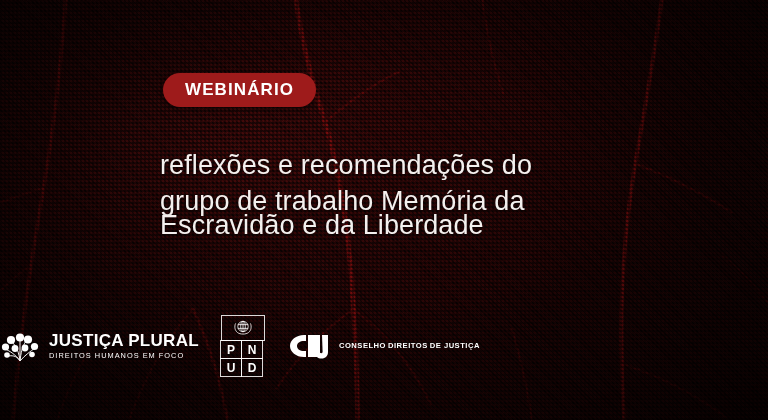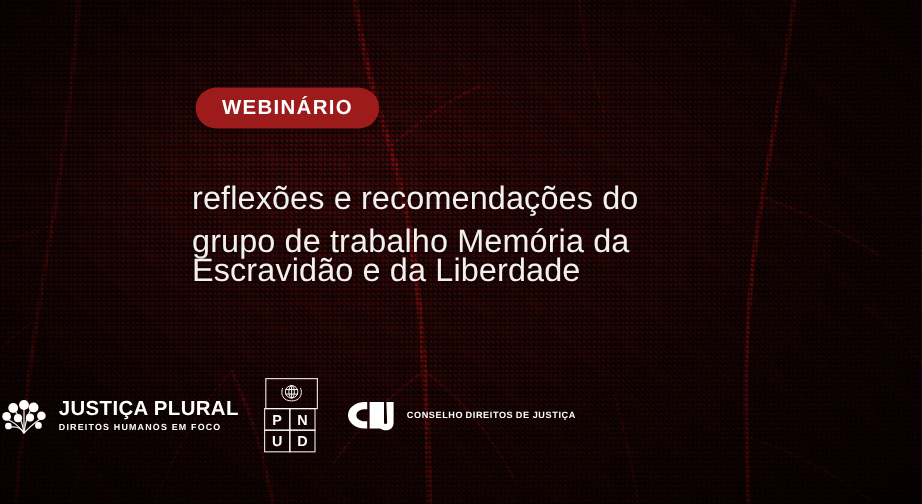--- a/index.html
+++ b/index.html
@@ -134,21 +134,21 @@
     color: #ffffff;
     font-size: 17px;
     font-weight: bold;
     letter-spacing: 0.3px;
     line-height: 1;
     white-space: nowrap;
   }
   .jp-sub {
     color: #ffffff;
     font-size: 7.4px;
-    font-weight: bold;
+    font-weight: normal;
     letter-spacing: 1.0px;
     line-height: 1;
     white-space: nowrap;
   }
 
   
   .logo-pnud {
     width: 44px;
   }
   .pnud-emblem {

